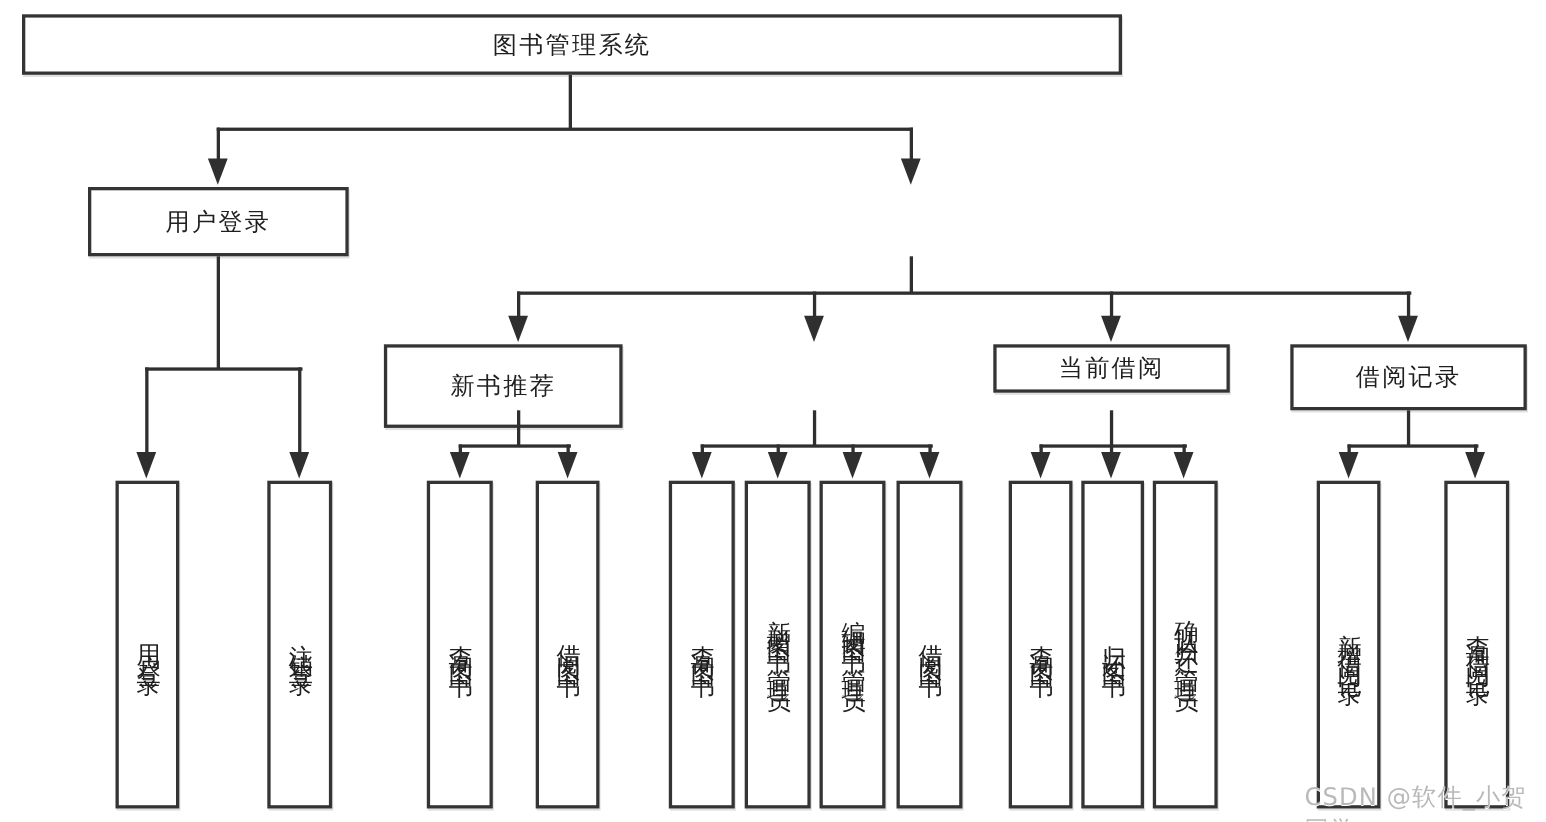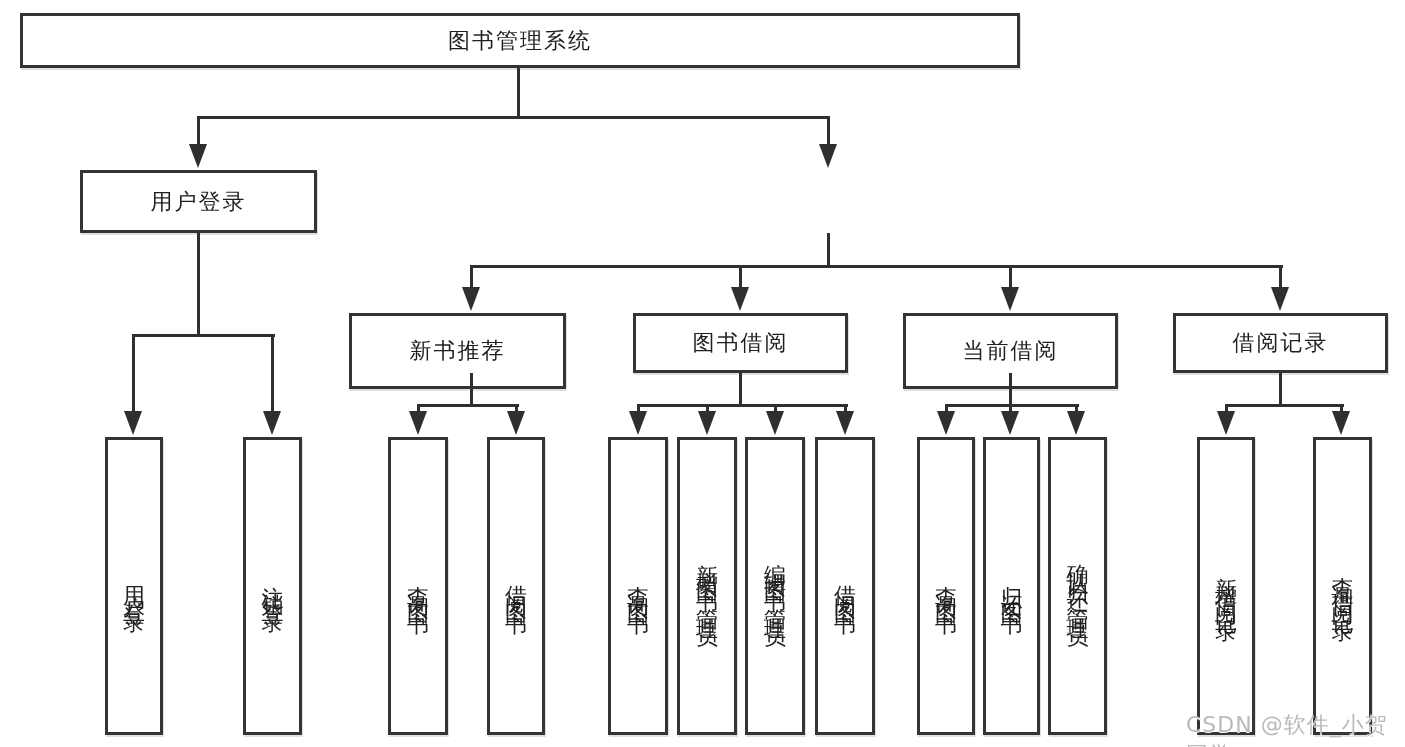--- a/index.html
+++ b/index.html
@@ -81,24 +81,21 @@
   <div class="ln" style="left:739px;top:265px;width:3px;height:25px"></div>
   <div class="arw" style="left:731px;top:287px"></div>
   <div class="ln" style="left:1009px;top:265px;width:3px;height:25px"></div>
   <div class="arw" style="left:1001px;top:287px"></div>
   <div class="ln" style="left:1279px;top:265px;width:3px;height:25px"></div>
   <div class="arw" style="left:1271px;top:287px"></div>
 
   <div class="hbox" style="left:349px;top:313px;width:217px;height:76px">
     <span>新书推荐</span>
   </div>
-  <div class="hbox" style="left:633px;top:313px;width:215px;height:60px">
-    <span>图书借阅</span>
-  </div>
-  <div class="hbox" style="left:903px;top:313px;width:215px;height:76px">
+  <div class="hbox" style="left:903px;top:313px;width:215px;height:44px">
     <span>当前借阅</span>
   </div>
   <div class="hbox" style="left:1173px;top:313px;width:215px;height:60px">
     <span>借阅记录</span>
   </div>
 
   <div class="ln" style="left:470px;top:373px;width:3px;height:33px"></div>
   <div class="ln" style="left:417px;top:404px;width:102px;height:3px"></div>
   <div class="ln" style="left:417px;top:404px;width:3px;height:12px"></div>
   <div class="arw" style="left:409px;top:411px"></div>

